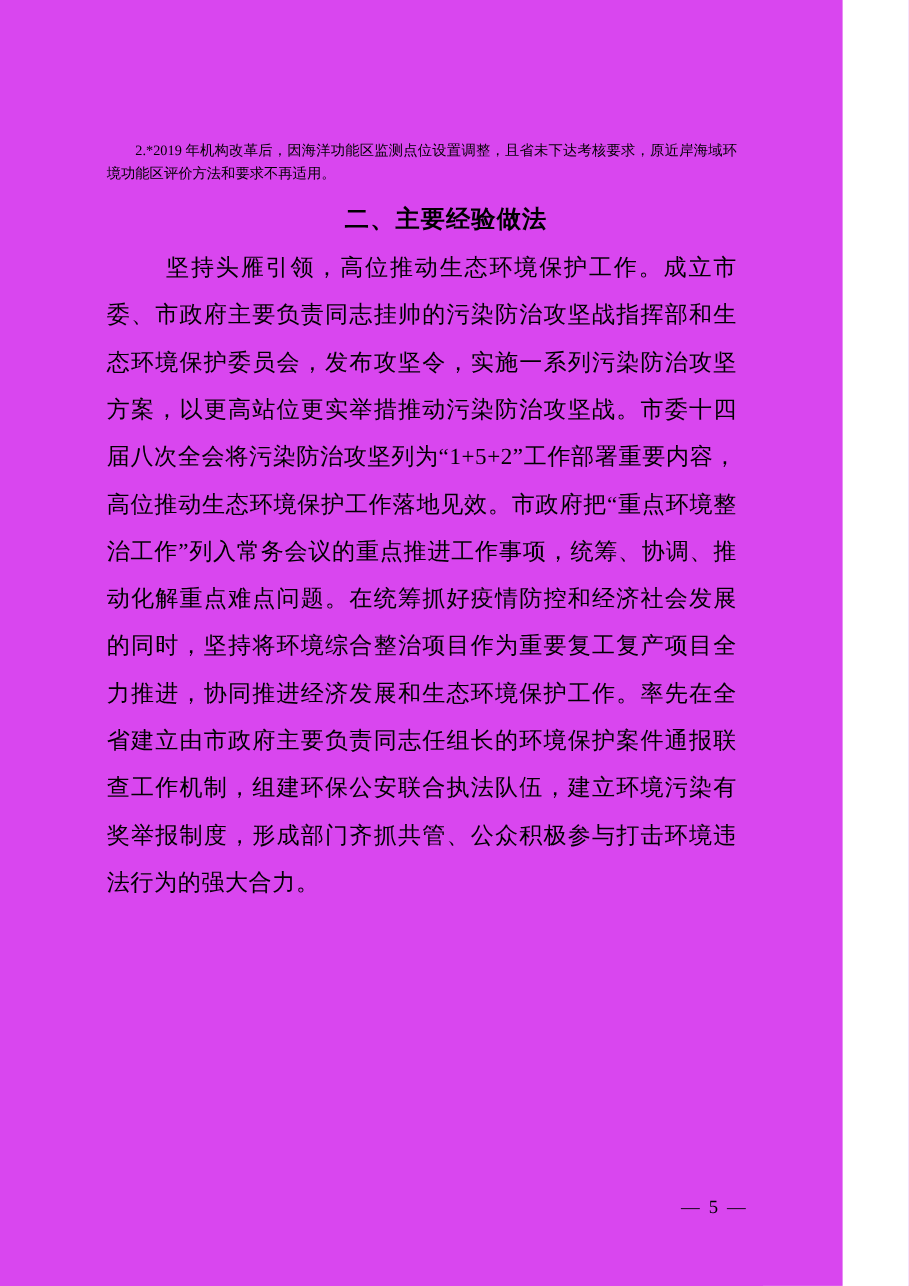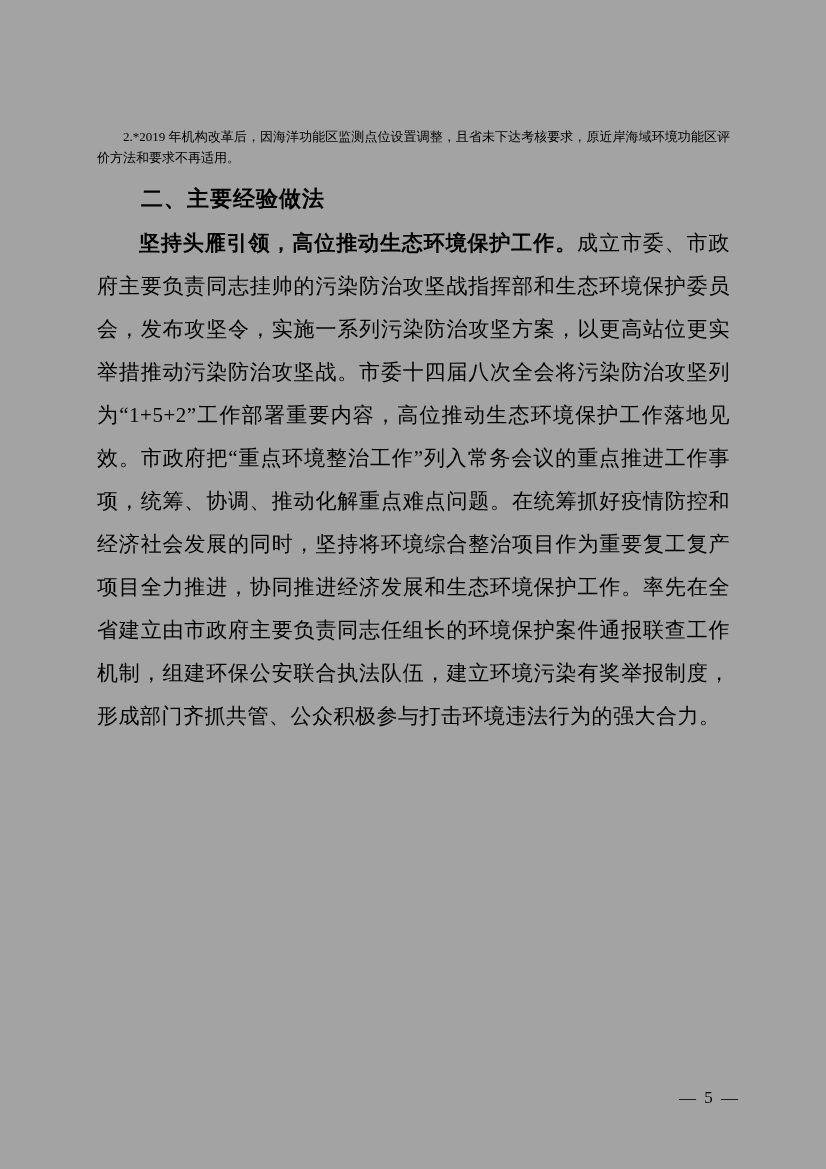--- a/index.html
+++ b/index.html
@@ -2,23 +2,23 @@
 <html><head>
 <meta charset="utf-8">
 <style>
   html, body {
     margin: 0;
     padding: 0;
     background: #ffffff;
   }
   .page {
     position: relative;
-    width: 826px;
+    width: 766px;
     height: 1169px;
-    background: #a3a3a3;
+    background: #d946ef;
     box-sizing: border-box;
     padding: 126px 96px 0 97px;
     color: #000000;
     font-family: "Liberation Serif", "DejaVu Serif", serif;
     overflow: hidden;
   }
   .footnote {
     margin: 0 0 14px 0;
     font-size: 13px;
     line-height: 21px;
@@ -26,31 +26,33 @@
     text-indent: 26px;
   }
   .heading {
     margin: 10px 0 0 0;
     font-family: "Liberation Sans", "DejaVu Sans", sans-serif;
     font-weight: 700;
     font-size: 22px;
     line-height: 34px;
     text-indent: 2em;
     letter-spacing: 1px;
+    text-align: center;
   }
   .para {
     margin: 6px 0 0 0;
     font-size: 21px;
     line-height: 43px;
     text-align: justify;
     text-indent: 2em;
     letter-spacing: 0.5px;
   }
   .para .lead {
-    font-weight: 700;
+    font-weight: 400;
+    margin-left: 12px;
   }
   .page-number {
     position: absolute;
     top: 1086px;
     right: 86px;
     font-size: 17px;
     line-height: 24px;
     letter-spacing: 2px;
     font-family: "Liberation Serif", "DejaVu Serif", serif;
   }

